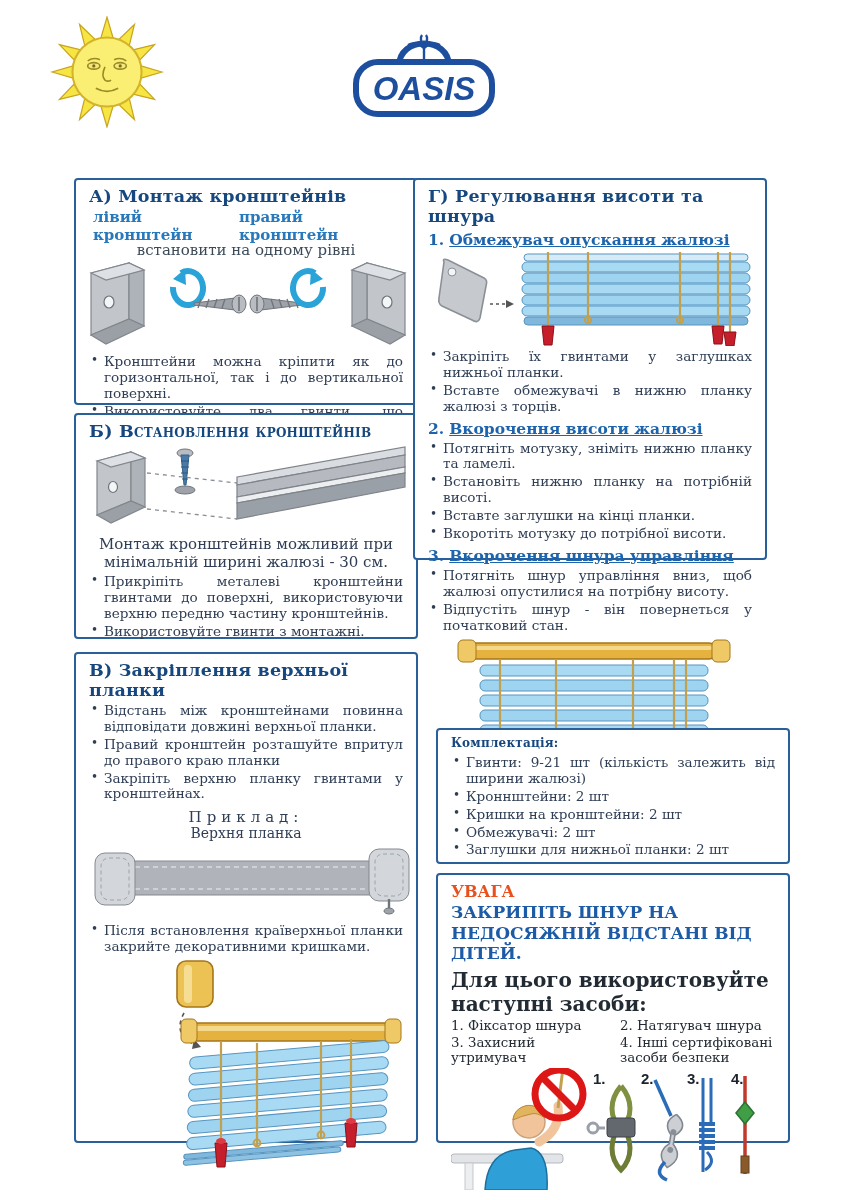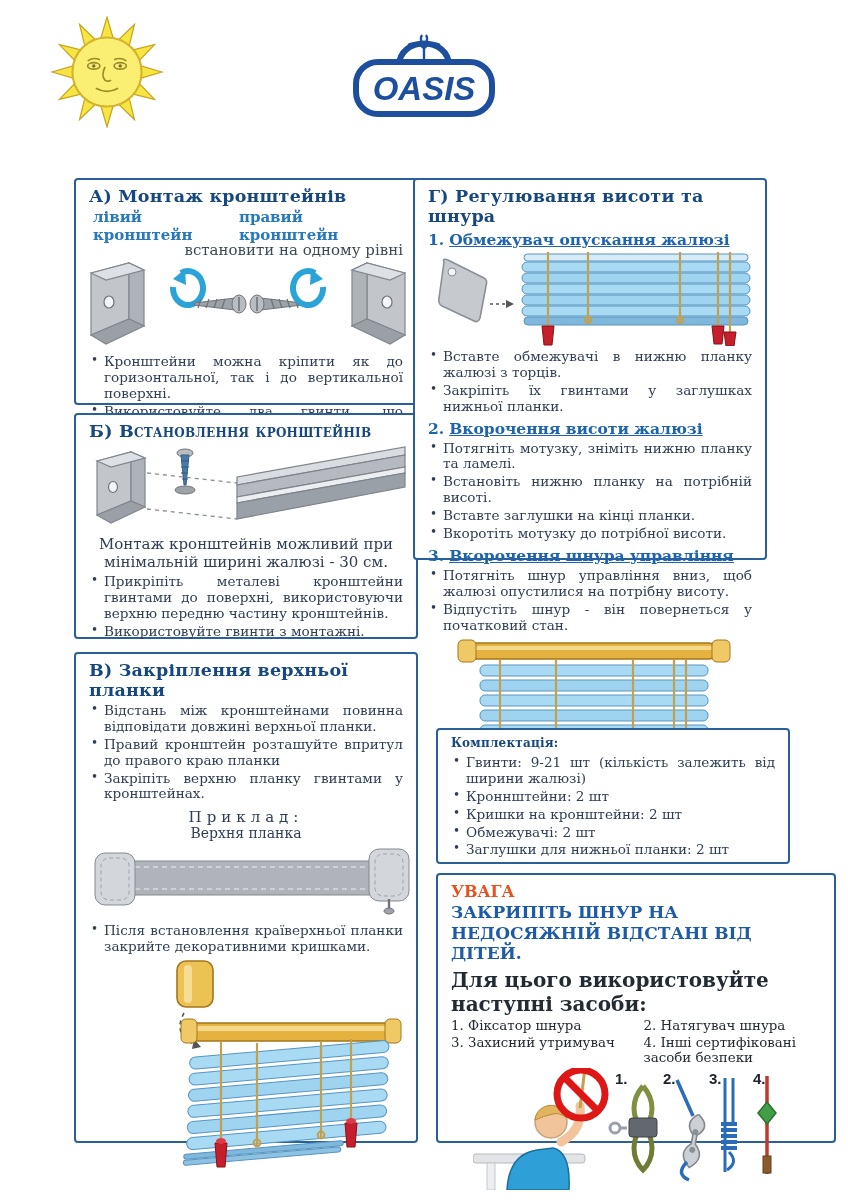--- a/index.html
+++ b/index.html
@@ -13,33 +13,33 @@
                 font-size:19px; font-weight:bold; color:#1d4f9e; }
 
   
   .box { position:absolute; border:2.5px solid #2a6099; border-radius:4px; background:#fff;
          padding:5px 13px 6px; box-sizing:border-box; }
   #box-a { left:74px;  top:178px; width:344px; height:227px; }
   #box-b { left:74px;  top:413px; width:344px; height:226px; }
   #box-v { left:74px;  top:652px; width:344px; height:491px; }
   #box-g { left:413px; top:178px; width:354px; height:382px; }
   #box-k { left:436px; top:728px; width:354px; height:136px; }
-  #box-u { left:436px; top:873px; width:400px; height:270px; }
+  #box-u { left:436px; top:873px; width:354px; height:270px; }
 
   h2.sec { margin:1px 0 2px; font-size:17.5px; color:#16477e; font-weight:bold; letter-spacing:0.2px; }
   #box-b h2.sec { font-variant:small-caps; }
 
   .bullets { list-style:none; margin:3px 0 0; padding:0; }
   .bullets li { position:relative; padding-left:15px; font-size:13.6px; line-height:1.17;
                 color:#2f3e55; text-align:justify; margin-bottom:2px; }
   .bullets li::before { content:"\2022"; position:absolute; left:2px; top:-1px; color:#2f3e55; font-size:12px; }
 
   .a-labels { display:flex; justify-content:space-between; padding:0 4px; margin-top:1px;
               color:#2878bc; font-weight:bold; font-size:15px; }
-  .a-sub { text-align:right; color:#3c4a58; font-size:15px; margin-top:-3px; }
+  .a-sub { text-align:center; color:#3c4a58; font-size:15px; margin-top:-3px; }
 
   .note-center { text-align:center; font-size:15px; line-height:1.2; color:#2f3e55; margin:4px 0 2px; }
 
   .example-label { text-align:center; letter-spacing:5px; font-size:15px; color:#2f3e55; margin-top:6px; }
   .example-caption { text-align:center; font-size:14px; color:#2f3e55; margin-top:-1px; }
 
   .subhead { font-size:15.5px; font-weight:bold; color:#1d64ad; margin:4px 0 1px; }
   .subhead .num { margin-right:5px; }
   .subhead .lbl { text-decoration:underline; }
 
@@ -272,22 +272,22 @@
         <polygon points="114,76 126,76 124,95 116,95" fill="#c41f2a" stroke="#8c1018"></polygon>
       </g>
       <g>
         <polygon points="284,76 296,76 294,94 286,94" fill="#c41f2a" stroke="#8c1018"></polygon>
       </g>
       <g>
         <polygon points="296,82 308,82 306,96 298,96" fill="#c41f2a" stroke="#8c1018"></polygon>
       </g>
     </svg>
     <ul class="bullets">
+      <li><span>Закріпіть їх гвинтами у заглушках нижньої планки.</span></li>
       <li><span>Вставте обмежувачі в нижню планку жалюзі з торців.</span></li>
-      <li><span>Закріпіть їх гвинтами у заглушках нижньої планки.</span></li>
     </ul>
     <div class="subhead">
       <span class="num">2.</span><span class="lbl">Вкорочення висоти жалюзі</span>
     </div>
     <ul class="bullets">
       <li><span>Потягніть мотузку, зніміть нижню планку та ламелі.</span></li>
       <li><span>Встановіть нижню планку на потрібній висоті.</span></li>
       <li><span>Вставте заглушки на кінці планки.</span></li>
       <li><span>Вкоротіть мотузку до потрібної висоти.</span></li>
     </ul>

